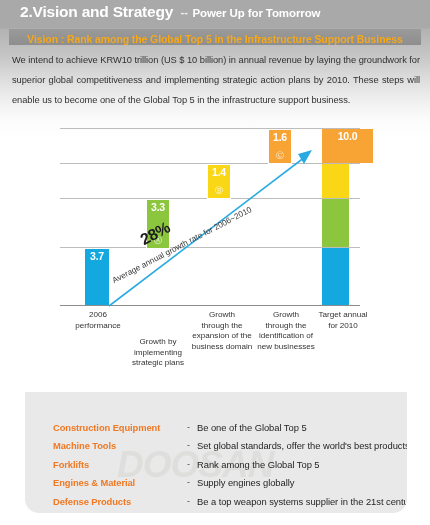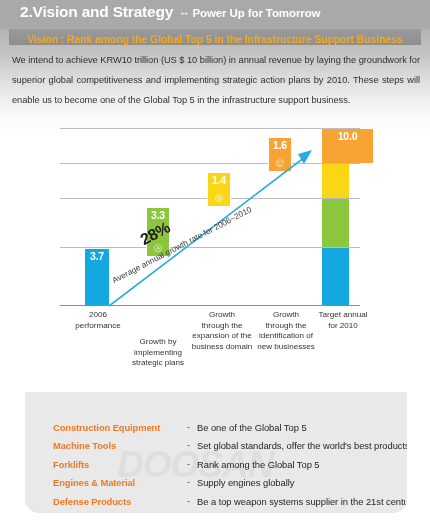--- a/index.html
+++ b/index.html
@@ -128,21 +128,21 @@
     color: #ffffff;
     letter-spacing: -0.2px;
   }
   .bar .mk {
     position: absolute;
     left: 0; right: 0; bottom: 2px;
     text-align: center;
     font-size: 8px;
     color: rgba(255,255,255,0.85);
   }
-  .bar.floating { border: 1px solid #ffffff; margin-top: 8px; }
+  .bar.floating { border: 1px solid #ffffff; }
 
   .arrow-svg {
     position: absolute;
     left: 0; top: 0;
     width: 300px; height: 178px;
     overflow: visible;
   }
   .pct {
     position: absolute;
     font-size: 16px;

